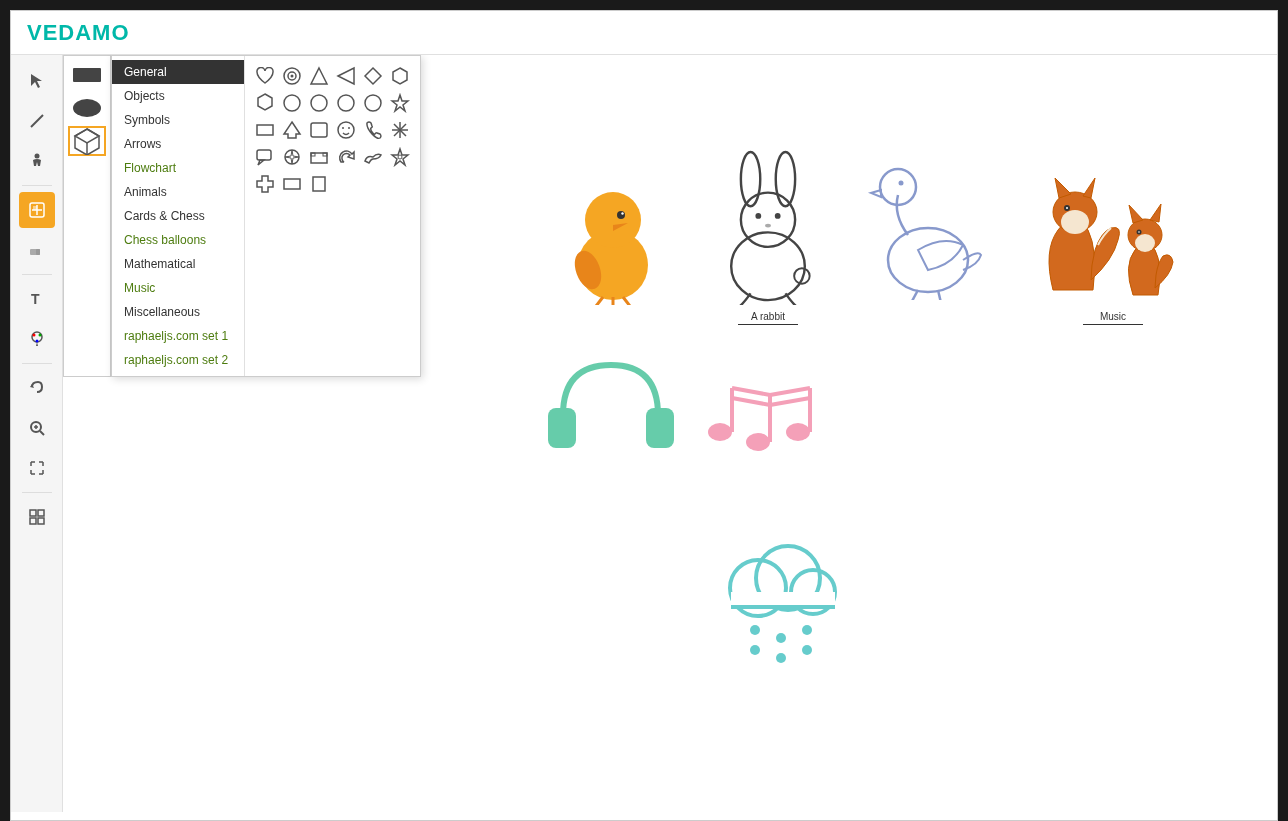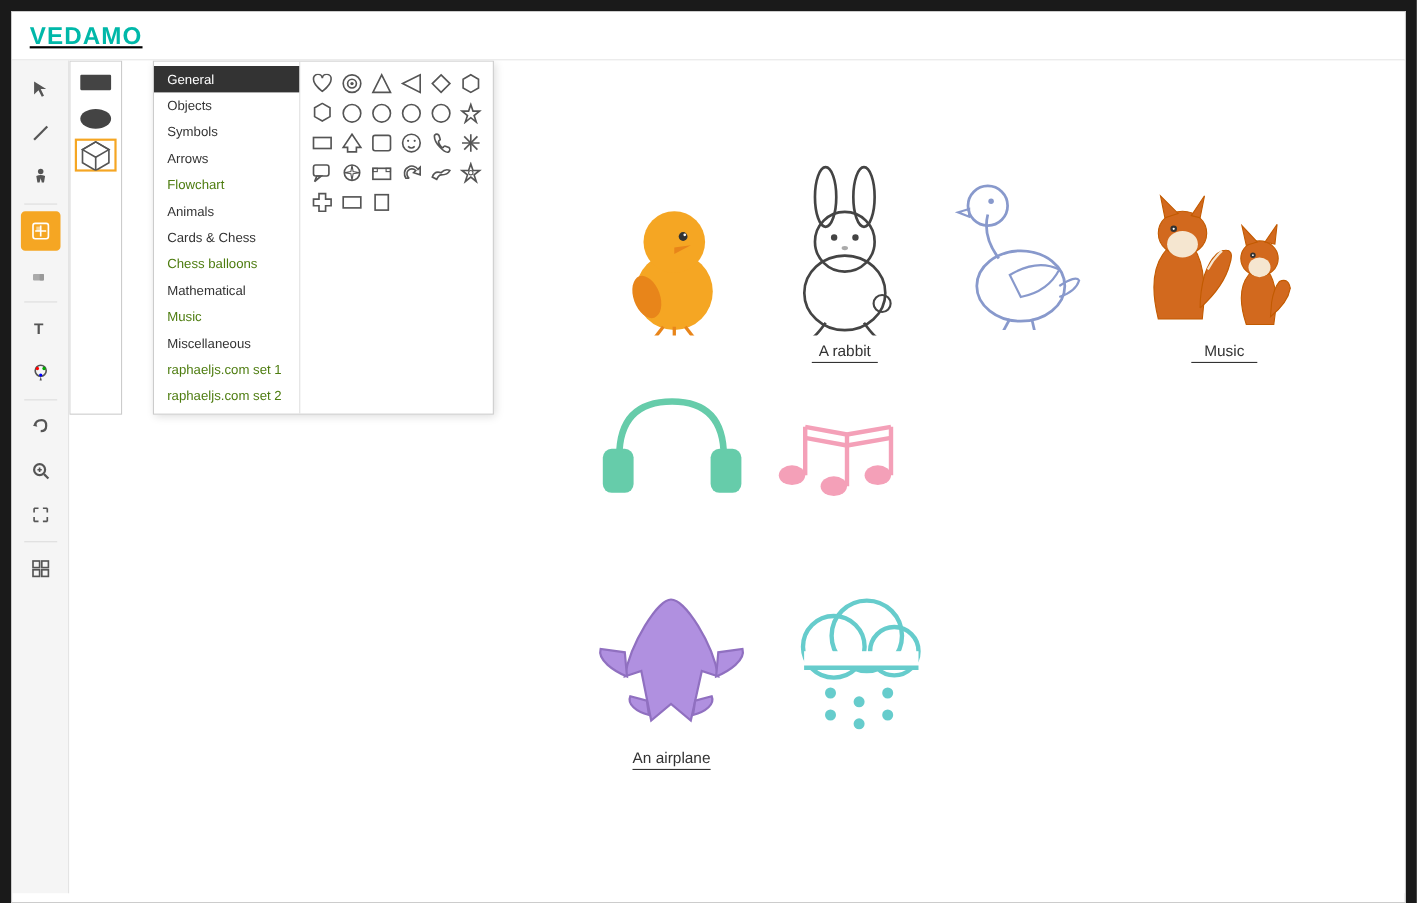--- a/index.html
+++ b/index.html
@@ -4,21 +4,20 @@
   <style>
     * { box-sizing: border-box; margin: 0; padding: 0; }
     body { background: #1a1a1a; width: 1288px; height: 821px; overflow: hidden; font-family: Arial, sans-serif; }
 
     #app-window {
       position: absolute;
       top: 10px; left: 10px;
       width: 1268px; height: 811px;
       background: #fff;
       border: 1px solid #ccc;
-      text-decoration: underline;
     }
 
     
     #header {
       height: 44px;
       background: #fff;
       border-bottom: 1px solid #e0e0e0;
       display: flex;
       align-items: center;
       padding: 0 16px;
@@ -133,21 +132,21 @@
     .canvas-item {
       position: absolute;
       display: flex;
       flex-direction: column;
       align-items: center;
     }
     .canvas-item svg, .canvas-item .shape-svg {
       display: block;
     }
     .canvas-label {
-      font-size: 14px;
+      font-size: 10px;
       color: #333;
       margin-top: 6px;
       text-align: center;
       border-bottom: 1px solid #333;
       padding-bottom: 2px;
       min-width: 60px;
       text-align: center;
     }
 
     
@@ -250,21 +249,21 @@
           <rect x="2" y="2" width="6" height="6" fill="none" stroke="#555" stroke-width="1.5"></rect>
           <rect x="10" y="2" width="6" height="6" fill="none" stroke="#555" stroke-width="1.5"></rect>
           <rect x="2" y="10" width="6" height="6" fill="none" stroke="#555" stroke-width="1.5"></rect>
           <rect x="10" y="10" width="6" height="6" fill="none" stroke="#555" stroke-width="1.5"></rect>
         </svg>
       </button>
     </div>
 
     <div id="canvas">
 
-      <div style="position:absolute; left:0; top:0; display:flex; z-index:10;gap:28px;">
+      <div style="position:absolute; left:0; top:0; display:flex; z-index:10;">
 
         <div style="background:#fff; border:1px solid #ccc; padding:4px; display:flex; flex-direction:column; gap:3px; width:48px; align-items:center;">
           <div class="tool-option-btn">
             <svg width="32" height="22" viewBox="0 0 32 22">
                 <rect x="2" y="4" width="28" height="14" fill="#444" rx="1"></rect>
               </svg>
           </div>
           <div class="tool-option-btn">
             <svg width="32" height="22" viewBox="0 0 32 22">
                 <ellipse cx="16" cy="11" rx="14" ry="9" fill="#444"></ellipse>
@@ -582,33 +581,20 @@
           <line x1="112" y1="72" x2="112" y2="28" stroke="#f4a0b8" stroke-width="4"></line>
 
           <line x1="34" y1="28" x2="72" y2="35" stroke="#f4a0b8" stroke-width="4"></line>
           <line x1="72" y1="35" x2="112" y2="28" stroke="#f4a0b8" stroke-width="4"></line>
           <line x1="34" y1="38" x2="72" y2="45" stroke="#f4a0b8" stroke-width="4"></line>
           <line x1="72" y1="45" x2="112" y2="38" stroke="#f4a0b8" stroke-width="4"></line>
         </svg>
       </div>
 
 
-      <div class="canvas-item" style="left:475px; top:480px;">
-        <svg width="145" height="140" viewBox="0 0 145 140">
-
-          <path d="M72 10 C85 10 110 50 115 80 L100 75 L90 120 L72 105 L54 120 L45 75 L30 80 C35 50 60 10 72 10Z" fill="#b090e0" stroke="#9070c0" stroke-width="2"></path>
-
-          <path d="M32 80 C20 75 5 65 8 55 L30 58 Z" fill="#b090e0" stroke="#9070c0" stroke-width="2"></path>
-          <path d="M113 80 C125 75 140 65 137 55 L115 58 Z" fill="#b090e0" stroke="#9070c0" stroke-width="2"></path>
-
-          <path d="M52 115 C40 112 32 105 35 98 L50 102 Z" fill="#b090e0" stroke="#9070c0" stroke-width="2"></path>
-          <path d="M92 115 C104 112 112 105 109 98 L94 102 Z" fill="#b090e0" stroke="#9070c0" stroke-width="2"></path>
-        </svg>
-        <div class="canvas-label">An airplane</div>
-      </div>
 
       <div class="canvas-item" style="left:640px; top:475px;">
         <svg width="155" height="140" viewBox="0 0 155 140">
 
           <circle cx="55" cy="58" r="28" fill="none" stroke="#66cccc" stroke-width="4"></circle>
           <circle cx="85" cy="48" r="32" fill="none" stroke="#66cccc" stroke-width="4"></circle>
           <circle cx="110" cy="62" r="22" fill="none" stroke="#66cccc" stroke-width="4"></circle>
 
           <rect x="28" y="62" width="104" height="15" fill="#fff"></rect>
           <line x1="28" y1="77" x2="132" y2="77" stroke="#66cccc" stroke-width="4"></line>

